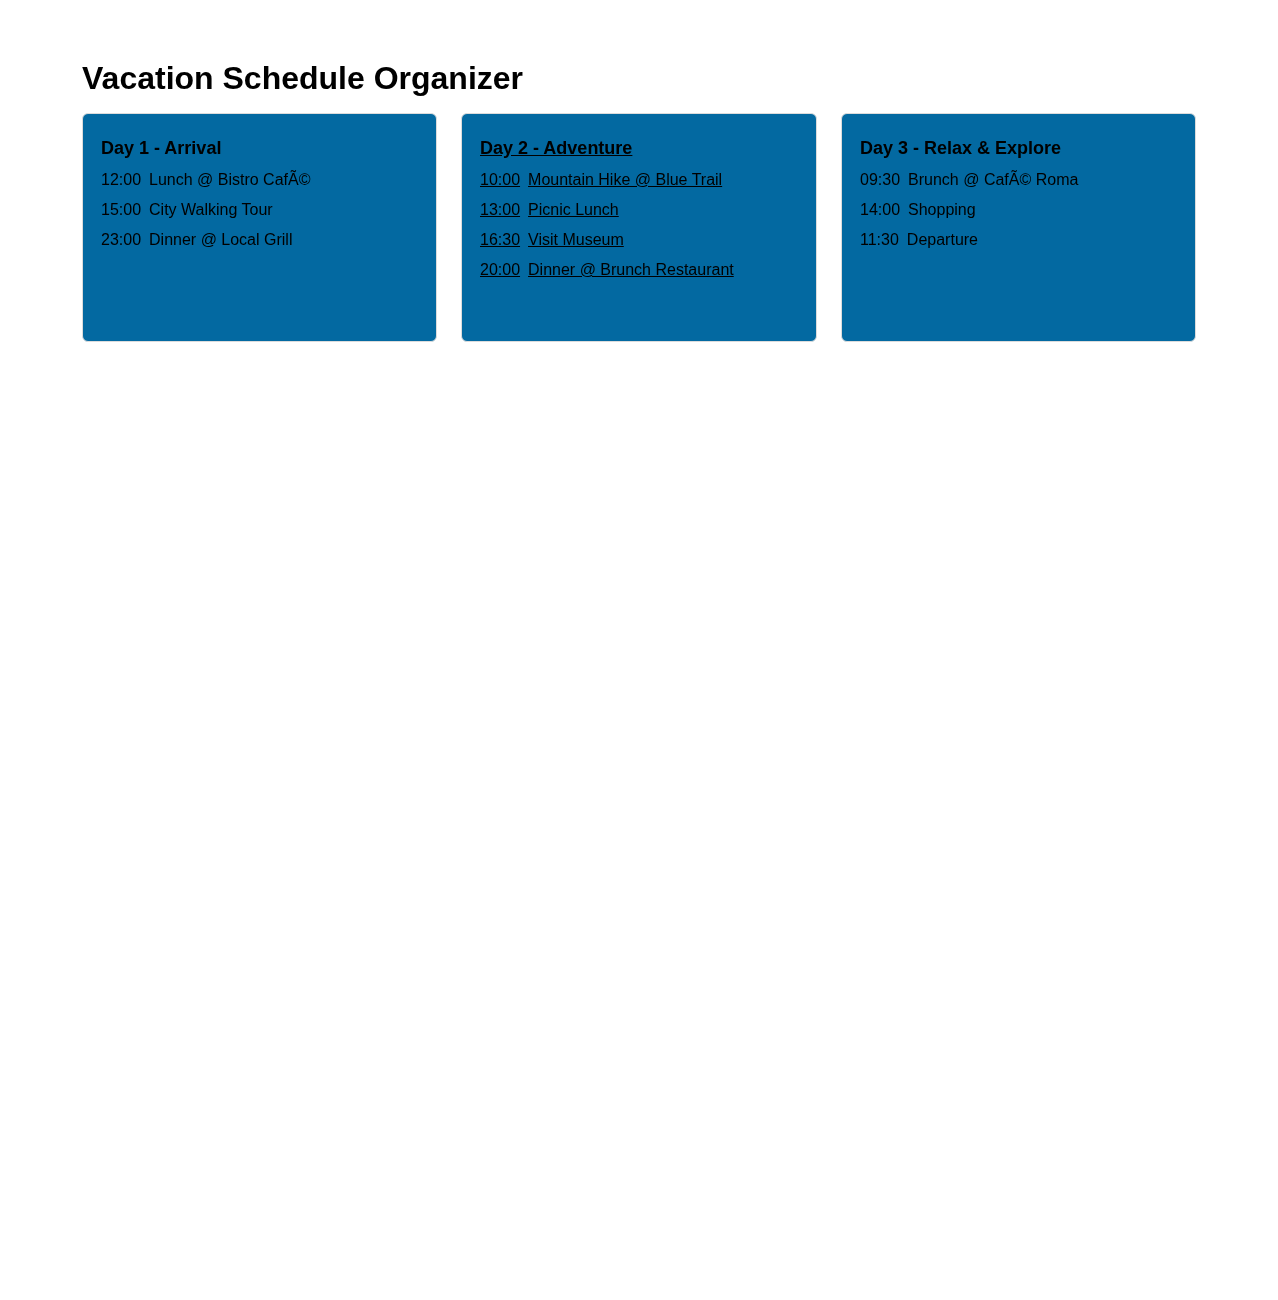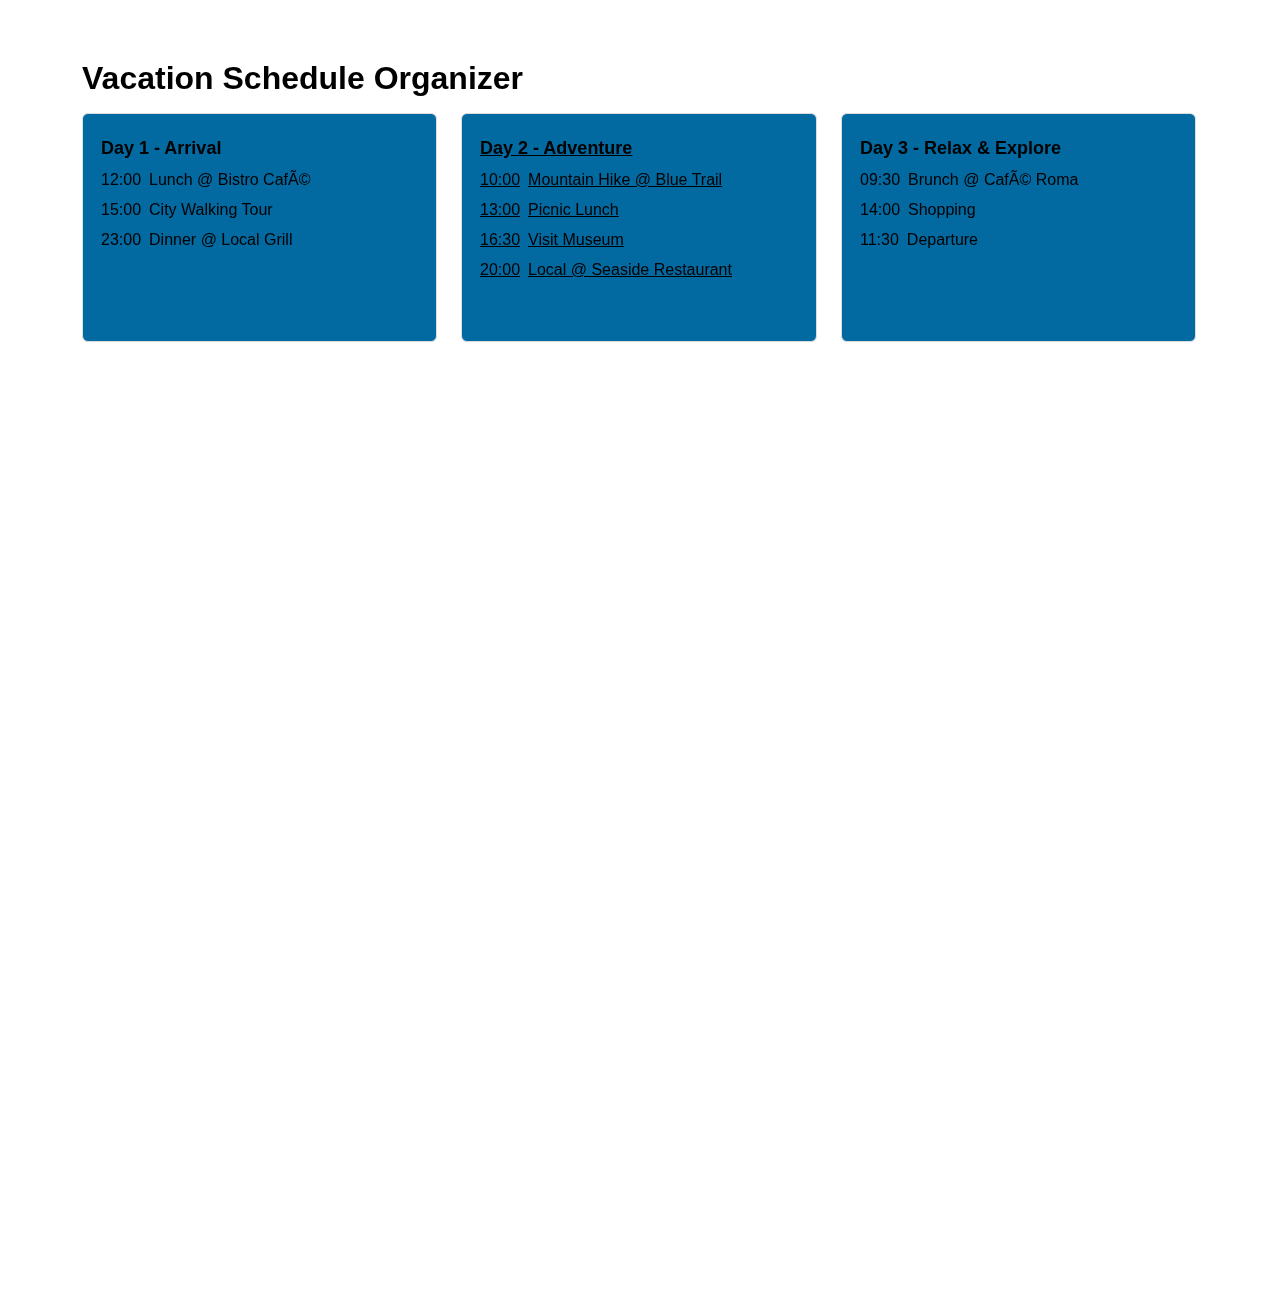--- a/index.html
+++ b/index.html
@@ -45,21 +45,21 @@
       <div class="item">
           <span class="time">13:00</span>
           <span>Picnic Lunch</span>
         </div>
       <div class="item">
           <span class="time">16:30</span>
           <span>Visit Museum</span>
         </div>
       <div class="item">
           <span class="time">20:00</span>
-          <span>Local @ Seaside Restaurant</span>
+          <span>Dinner @ Brunch Restaurant</span>
         </div>
     </div>
 
     <div class="card">
       <h2>Day 3 - Relax &amp; Explore</h2>
       <div class="item">
           <span class="time">09:30</span>
           <span>Brunch @ CafÃ© Roma</span>
         </div>
       <div class="item">

